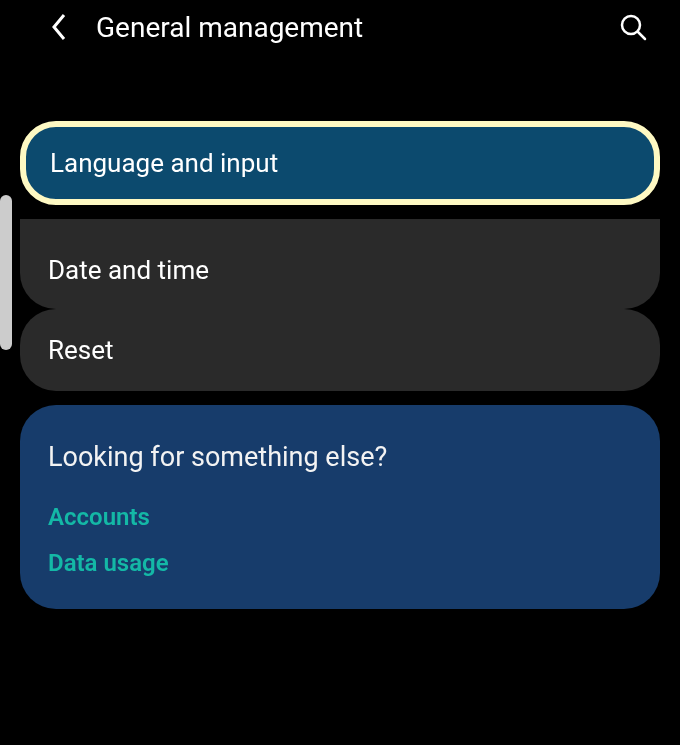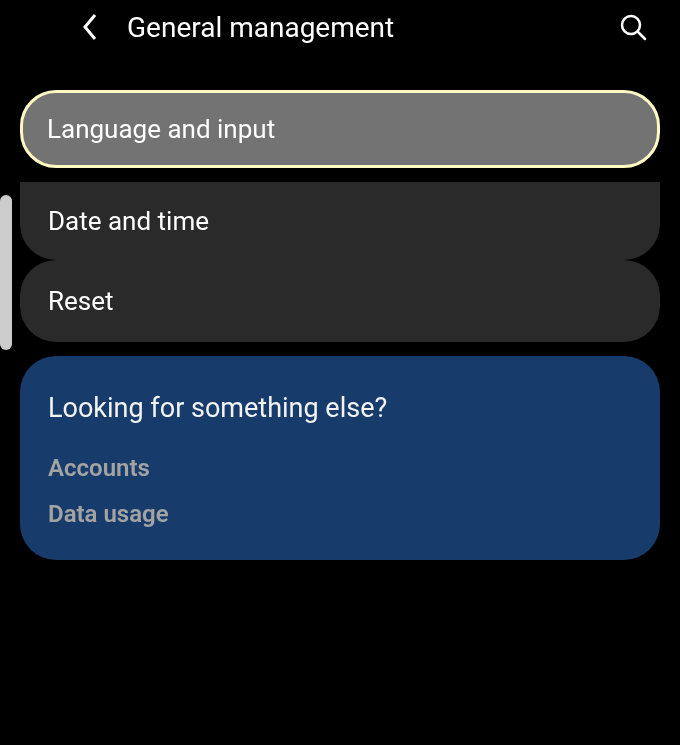--- a/index.html
+++ b/index.html
@@ -14,21 +14,20 @@
       font-family: -apple-system, BlinkMacSystemFont, "Segoe UI", Roboto, sans-serif;
       color: #ffffff;
       overflow: hidden;
       position: relative;
     }
     .header {
       display: flex;
       align-items: center;
       padding: 8px 30px 8px 44px;
       height: 54px;
-      margin-left: 31px;
     }
     .back-icon {
       width: 30px;
       height: 30px;
       display: flex;
       align-items: center;
       justify-content: center;
       margin-right: 22px;
     }
     .back-icon svg {
@@ -66,52 +65,54 @@
       border-radius: 36px;
       overflow: hidden;
       margin-bottom: 14px;
     }
     .item {
       padding: 26px 28px;
       font-size: 26px;
       color: #ffffff;
     }
     .highlight {
-      border: 3px solid #fef9c3;
+      border: 6px solid #fef9c3;
       border-radius: 36px;
-      background: #737373;
+      background: #0c4a6e;
+      margin-top: 31px;
     }
     .highlight .item {
       padding: 21px 24px;
     }
     .group2 {
       background: #2a2a2a;
       border-radius: 0 0 36px 36px;
       margin-top: 14px;
       overflow: hidden;
     }
     .group2 .item {
       padding: 24px 28px;
+      margin-top: 12px;
     }
     .suggestion-panel {
       background: #173c6b;
       border-radius: 36px;
       padding: 36px 28px 28px 28px;
     }
     .suggestion-title {
       font-size: 27px;
       font-weight: 400;
       color: #f3f3f3;
       margin-bottom: 30px;
     }
     .suggestion-link {
       display: block;
       font-size: 24px;
       font-weight: 600;
-      color: #a3a3a3;
+      color: #14b8a6;
       margin-bottom: 18px;
     }
     .suggestion-link:last-child {
       margin-bottom: 4px;
     }
     .scrollbar {
       position: absolute;
       left: 0;
       top: 195px;
       width: 12px;

